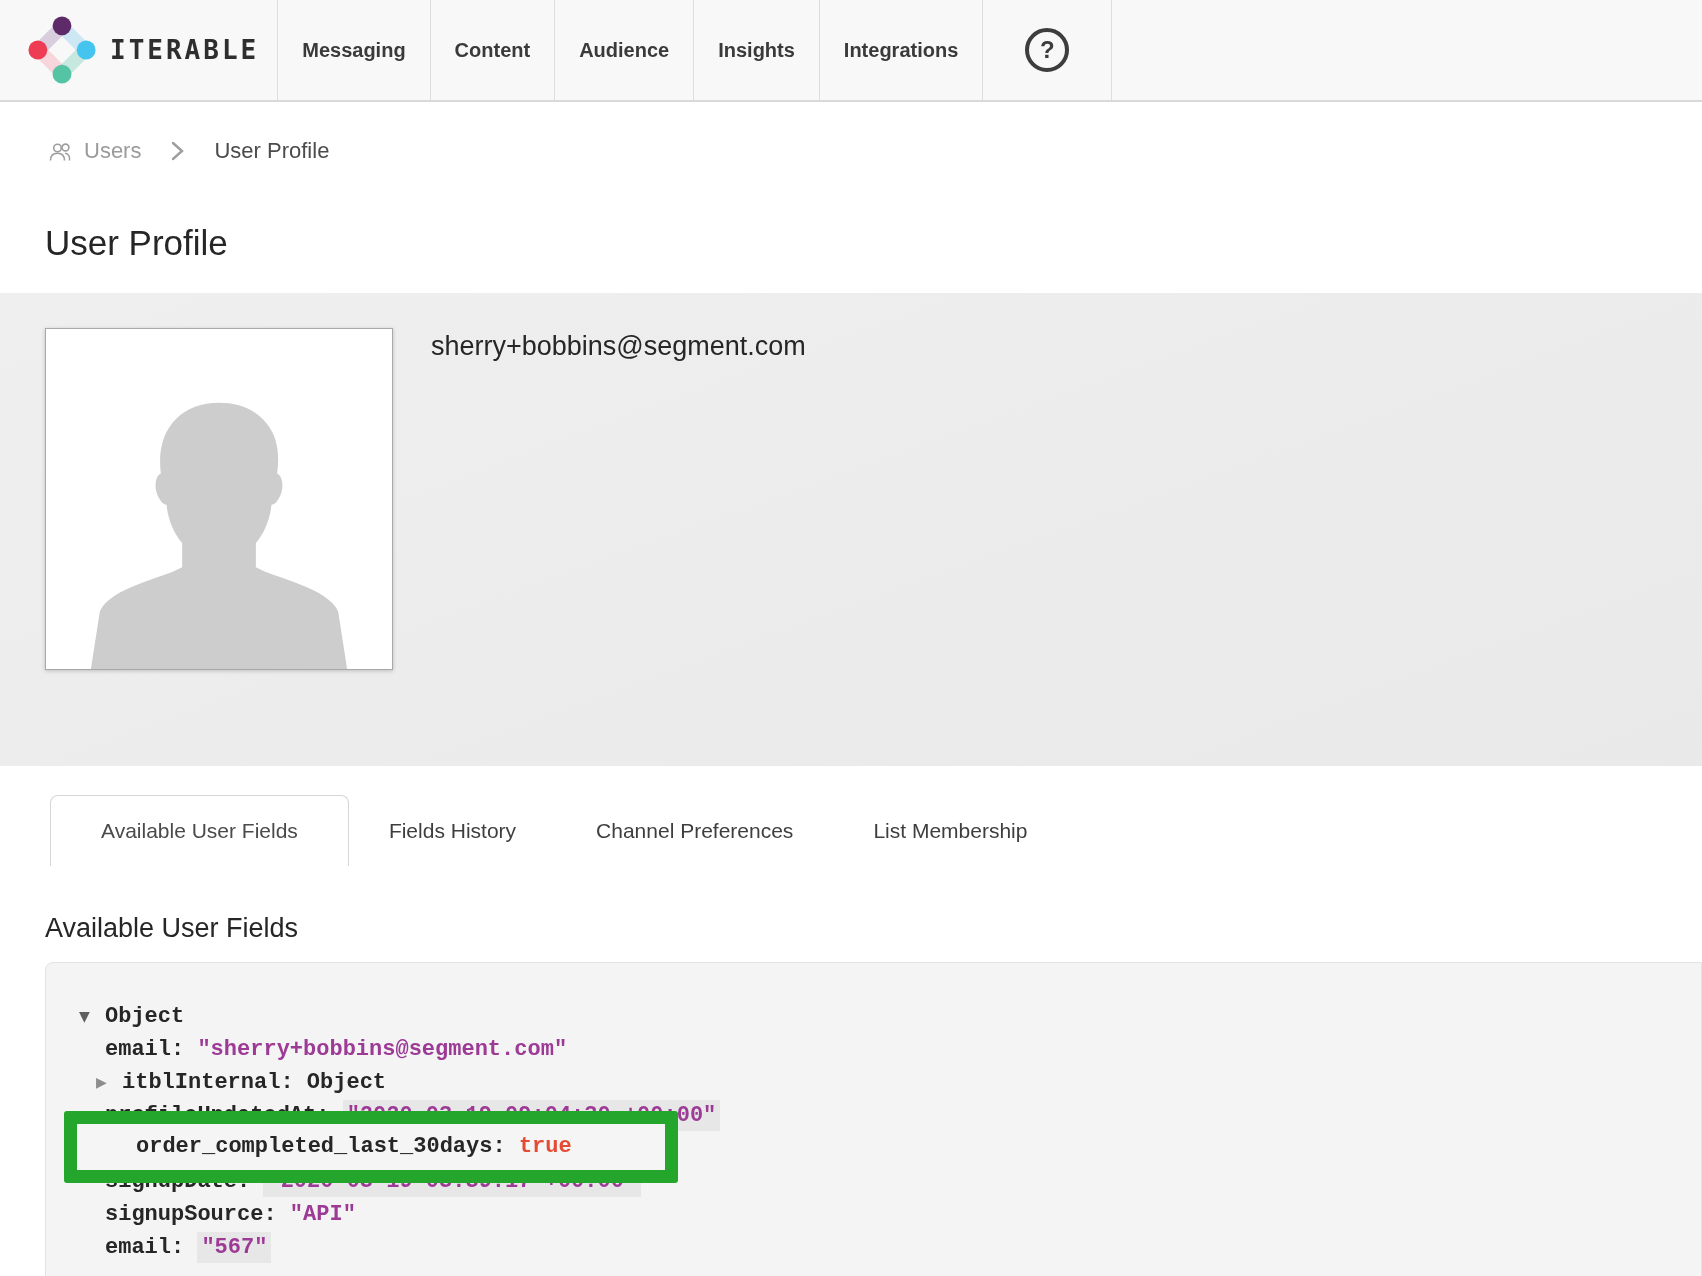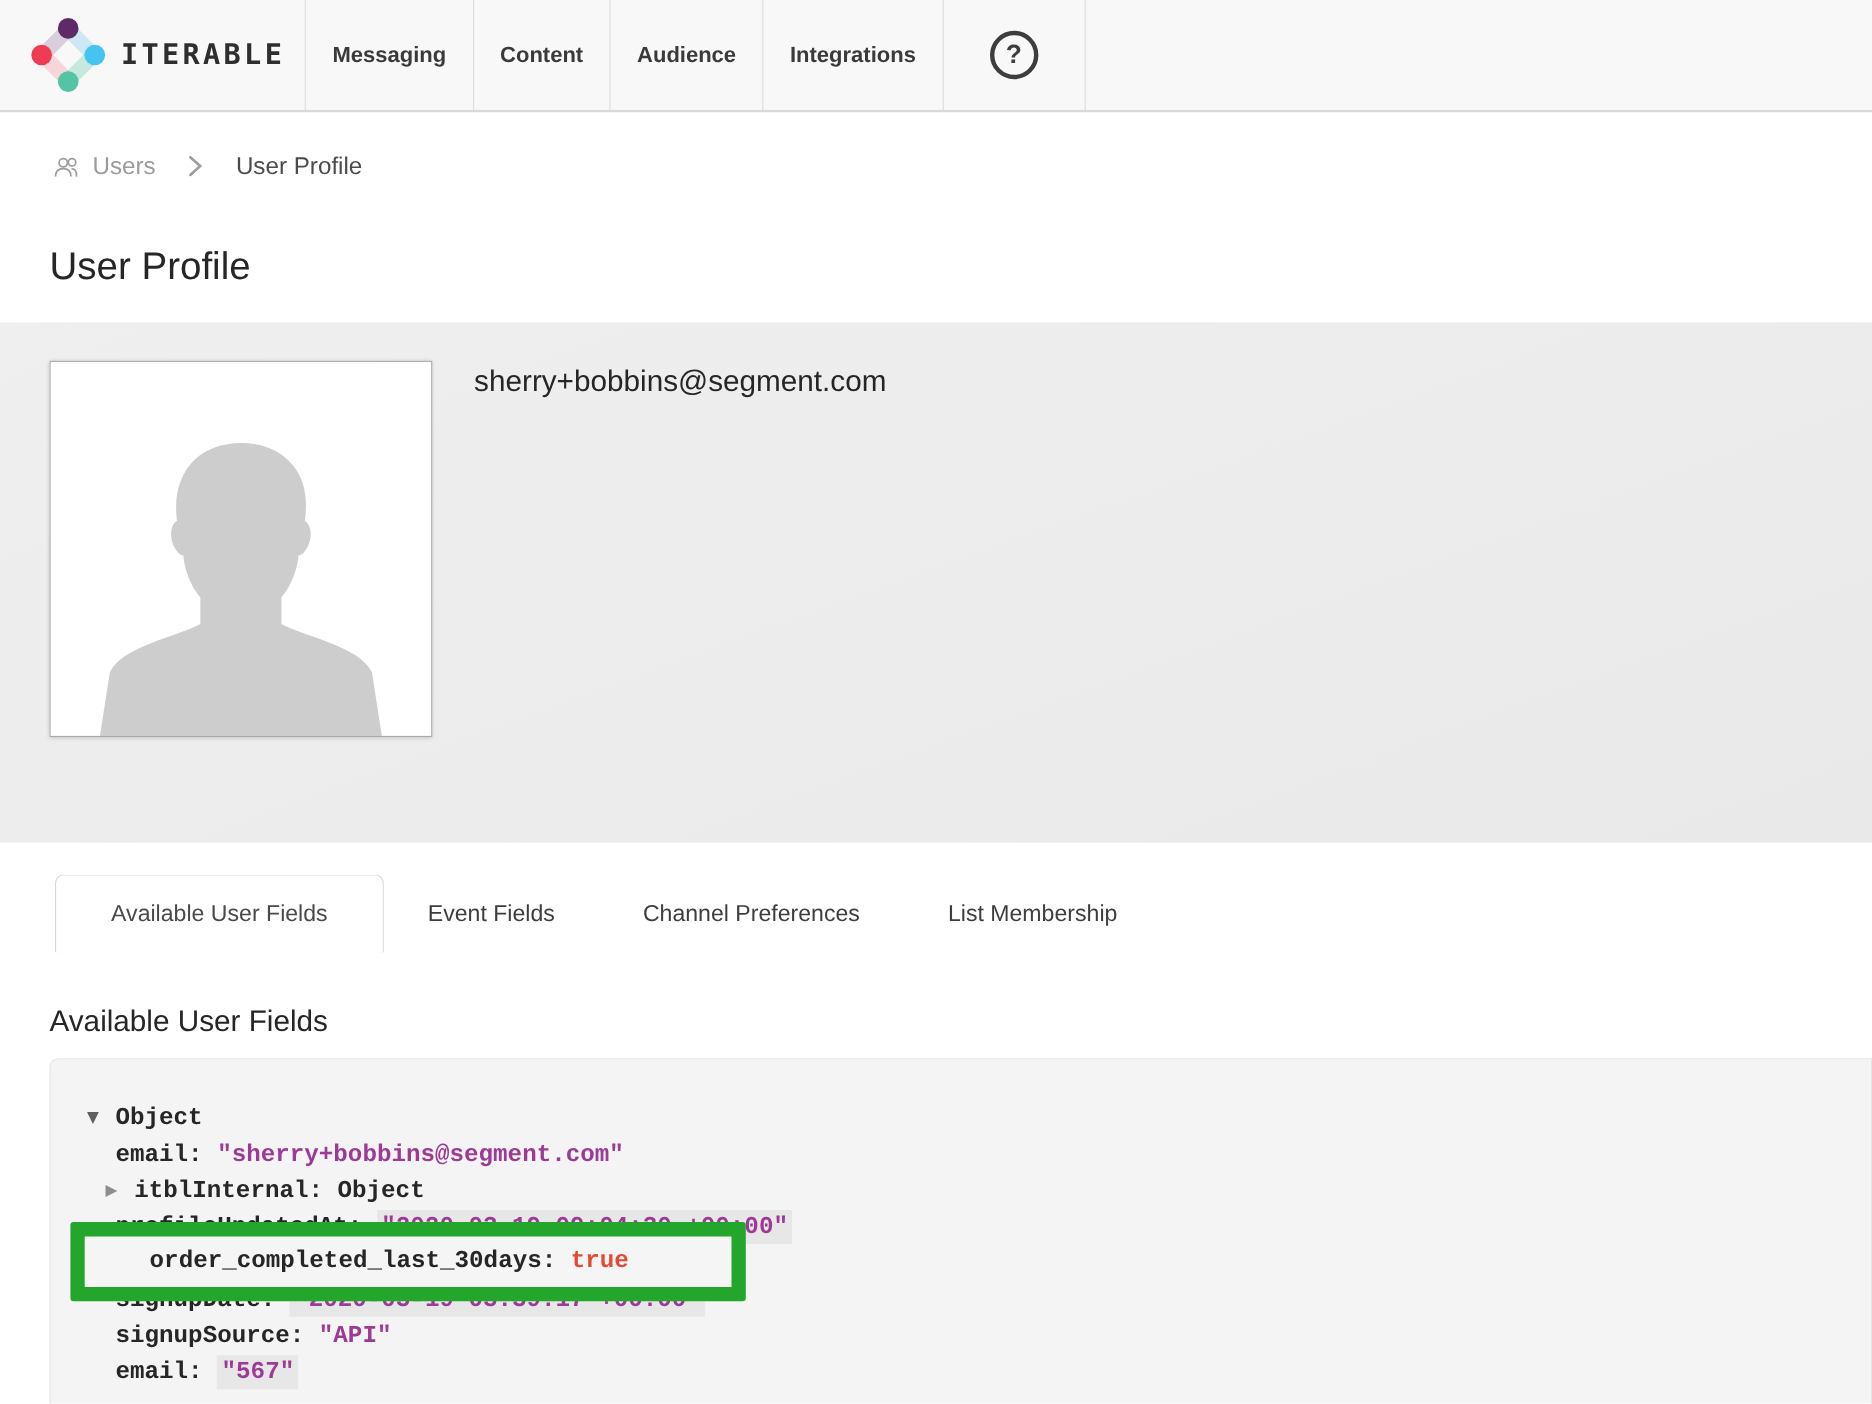--- a/index.html
+++ b/index.html
@@ -81,20 +81,21 @@
       <circle cx="11" cy="38" r="10.5" fill="#EE3C55"></circle>
       <circle cx="65" cy="38" r="10.5" fill="#45C4EF"></circle>
       <circle cx="38" cy="65" r="10.5" fill="#55C4A4"></circle>
     </svg>
     <span class="brand-name">ITERABLE</span>
   </div>
   <div style="display:flex;align-items:stretch;">
       <div class="nav-item">Messaging</div>
       <div class="nav-item">Content</div>
       <div class="nav-item">Audience</div>
+      <div class="nav-item">Insights</div>
       <div class="nav-item">Integrations</div>
     </div>
   <div class="nav-help">
     <div class="help-circle">?</div>
   </div>
 </div>
 
 <div class="breadcrumb">
   <span class="crumb-users">
     <svg width="27" height="21" viewBox="0 0 27 21" fill="none" stroke="#9e9e9e" stroke-width="1.6">
@@ -131,21 +132,21 @@
         c2 0 4 -2 6 -6 c3 -6 2 -14 -2 -16
         c2 -14 0 -27 -8 -36
         c-8 -10 -20 -14 -33 -14 z"></path>
     </svg>
   </div>
   <div class="profile-email">sherry+bobbins@segment.com</div>
 </div>
 
 <div class="tabs">
     <div class="tab active">Available User Fields</div>
-    <div class="tab">Event Fields</div>
+    <div class="tab">Fields History</div>
     <div class="tab">Channel Preferences</div>
     <div class="tab">List Membership</div>
   </div>
 
 <div class="section-heading">Available User Fields</div>
 
 <div class="code-block">
   <div>
       <div class="json-line"><span class="toggle t-root">▼</span><span class="obj">Object</span></div>
       <div class="json-line"><span class="key">email: </span><span class="val string">"sherry+bobbins@segment.com"</span></div>

